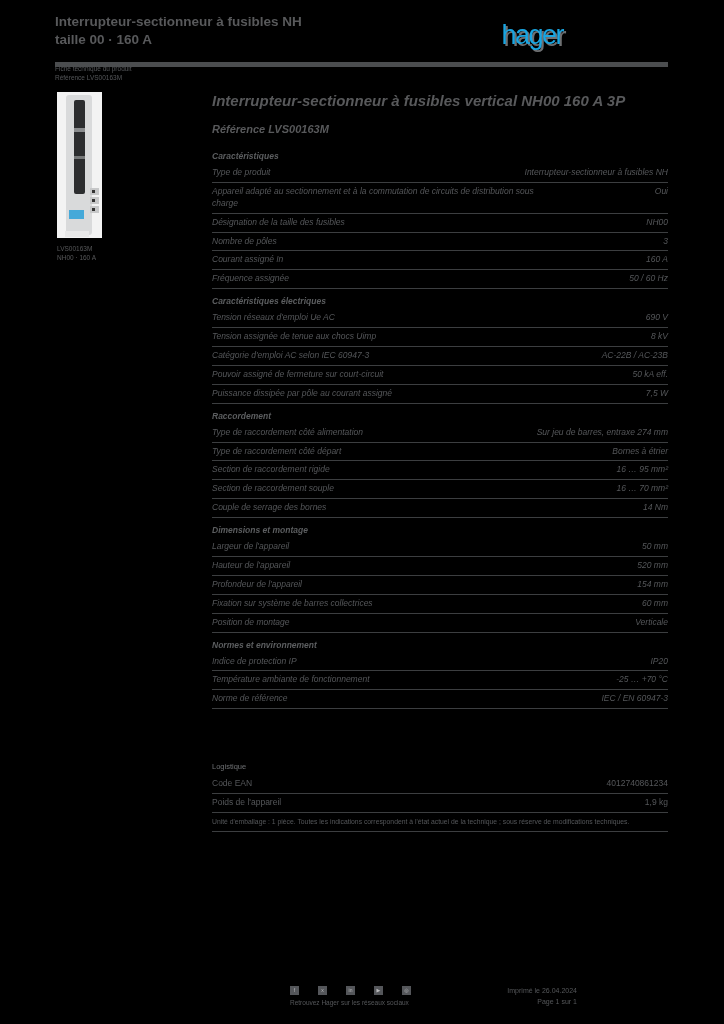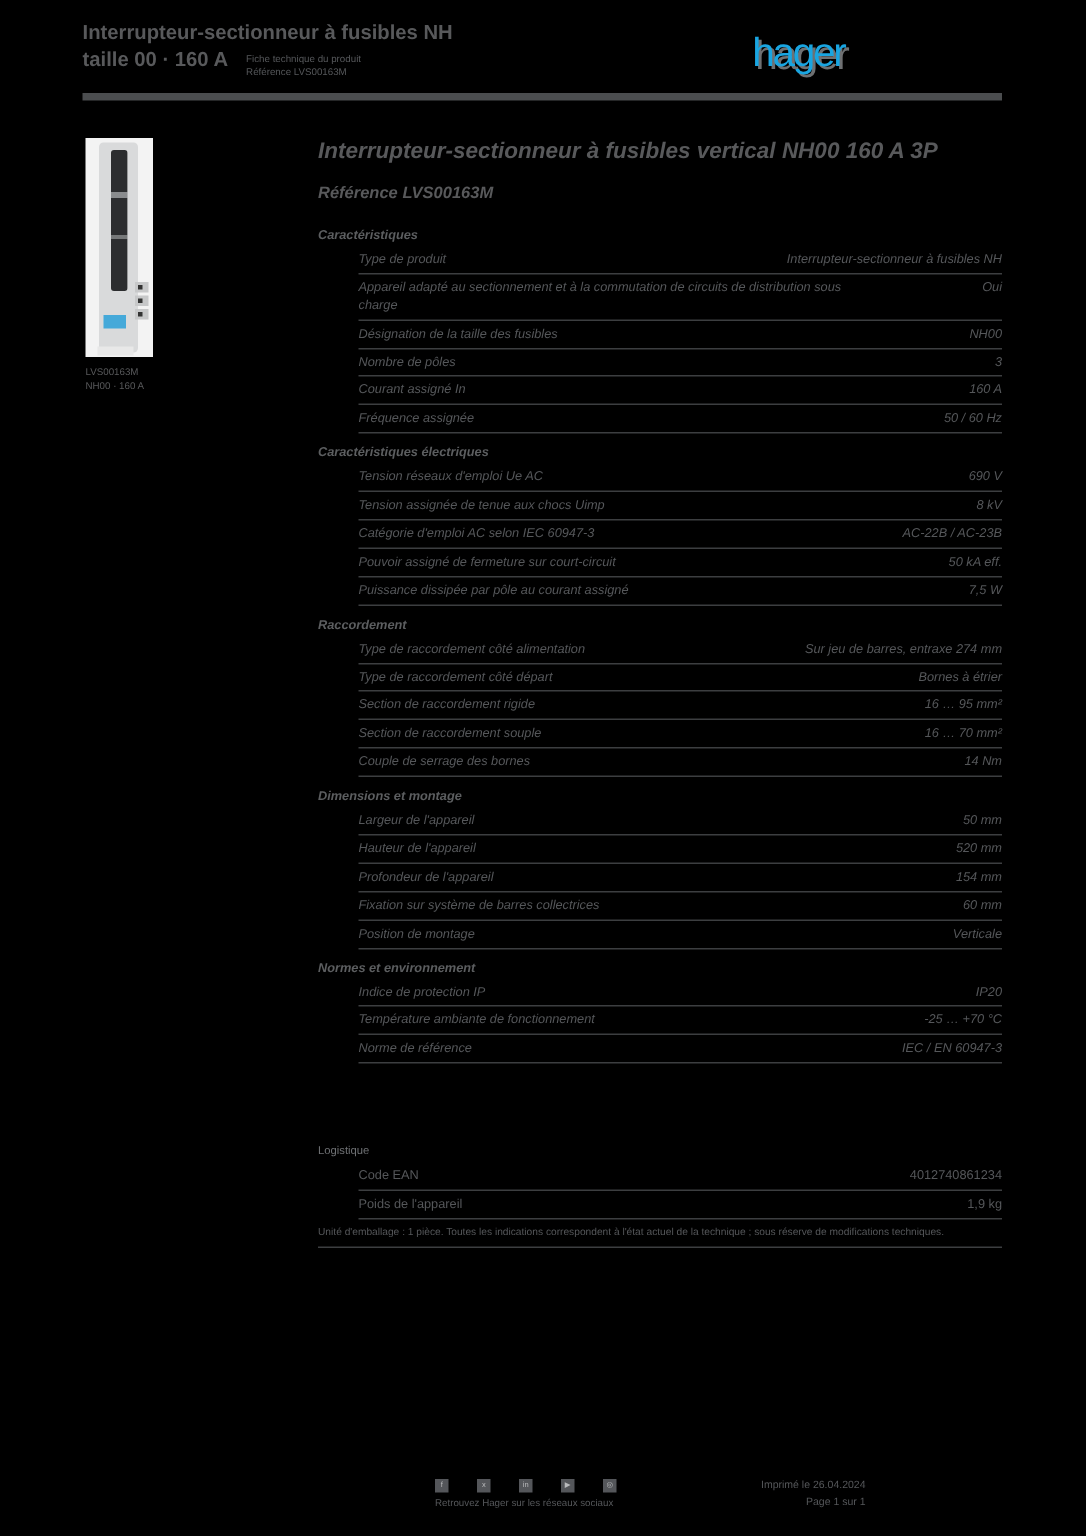--- a/index.html
+++ b/index.html
@@ -3,21 +3,21 @@
 <meta charset="utf-8">
 <style>
   * { margin:0; padding:0; box-sizing:border-box; }
   html,body { background:#000; }
   body { width:724px; height:1024px; font-family:"Liberation Sans", sans-serif; overflow:hidden; }
   .page { position:relative; width:619px; height:1024px; background:#000; color:#56585a; }
 
   
   .header-titles { position:absolute; left:55px; top:13px; width:470px; }
   .h-line1 { font-size:13.5px; font-weight:bold; color:#58595b; line-height:1.3; }
-  .h-row2 { display:flex; align-items:flex-start; gap:12px; }
+  .h-row2 { display:flex; align-items:flex-start; gap:12px;flex-direction:column; }
   .h-line2 { font-size:13.5px; font-weight:bold; color:#58595b; line-height:1.3; }
   .h-meta { padding-top:4px; font-size:6.5px; line-height:1.4; color:#55575a; }
   .rule { position:absolute; left:55px; top:62px; width:613px; height:5px; background:#4b4d4f; }
   .logo { position:absolute; top:20px; right:56px; font-size:27px; font-weight:normal;
           color:#19a5e1; letter-spacing:-1.5px; text-shadow:2px 2px 0 #6e7072; }
 
   
   .photo { position:absolute; left:57px; top:92px; width:45px; height:146px; background:#f3f3f3; }
   .dev-body { position:absolute; left:9px; top:3px; width:26px; height:140px; background:#d9dadb; border-radius:3px; }
   .dev-strip { position:absolute; left:17px; top:8px; width:11px; height:94px; background:#2c2d2f; border-radius:2px;
@@ -29,21 +29,21 @@
   .photo-caption { position:absolute; left:57px; top:244px; font-size:6.5px; line-height:1.45; color:#58595b; }
 
   
   .main { position:absolute; left:212px; top:92px; width:456px;font-style:italic; }
   .main-title { font-size:15px; font-weight:bold; color:#58595b; line-height:1.2; }
   .main-sub { margin-top:13px; font-size:11px; font-weight:bold; color:#58595b; }
 
   .spec-table { margin-top:9px; }
   .spec-subhead { font-size:8.5px; font-weight:bold; color:#5c5e60; padding:7px 0 3px; }
   .spec-row { display:flex; justify-content:space-between; align-items:flex-start; gap:14px;
-              border-bottom:1px solid #3c3e40; padding:3px 0;margin-left:27px; }
+              border-bottom:1px solid #3c3e40; padding:3px 0; }
   .spec-label { font-size:8.5px; line-height:1.4; color:#55575a; max-width:330px; }
   .spec-value { font-size:8.5px; line-height:1.4; color:#55575a; text-align:right; white-space:nowrap; }
 
   
   .bottom { position:absolute; left:212px; top:762px; width:456px; }
   .bottom-heading { font-size:7.5px; color:#6f7174; padding-bottom:4px; }
   .bottom-note { font-size:6.8px; line-height:1.5; color:#55575a; padding:4px 0;
                  border-bottom:1px solid #3c3e40; }
 
   

